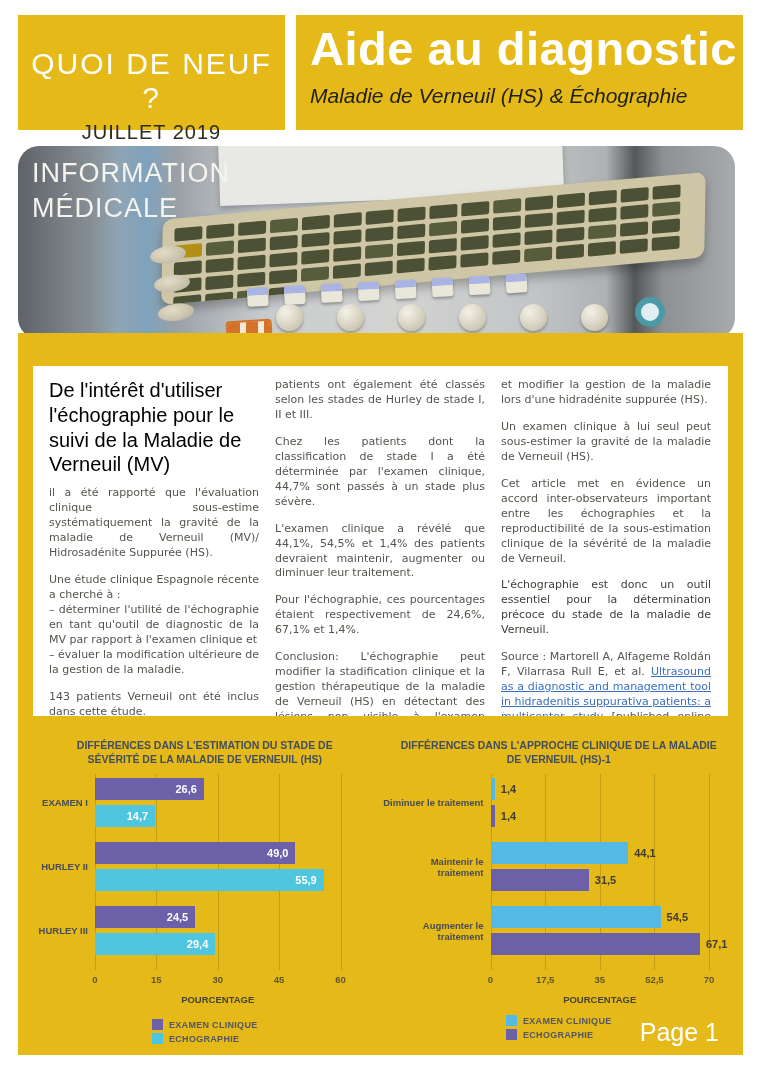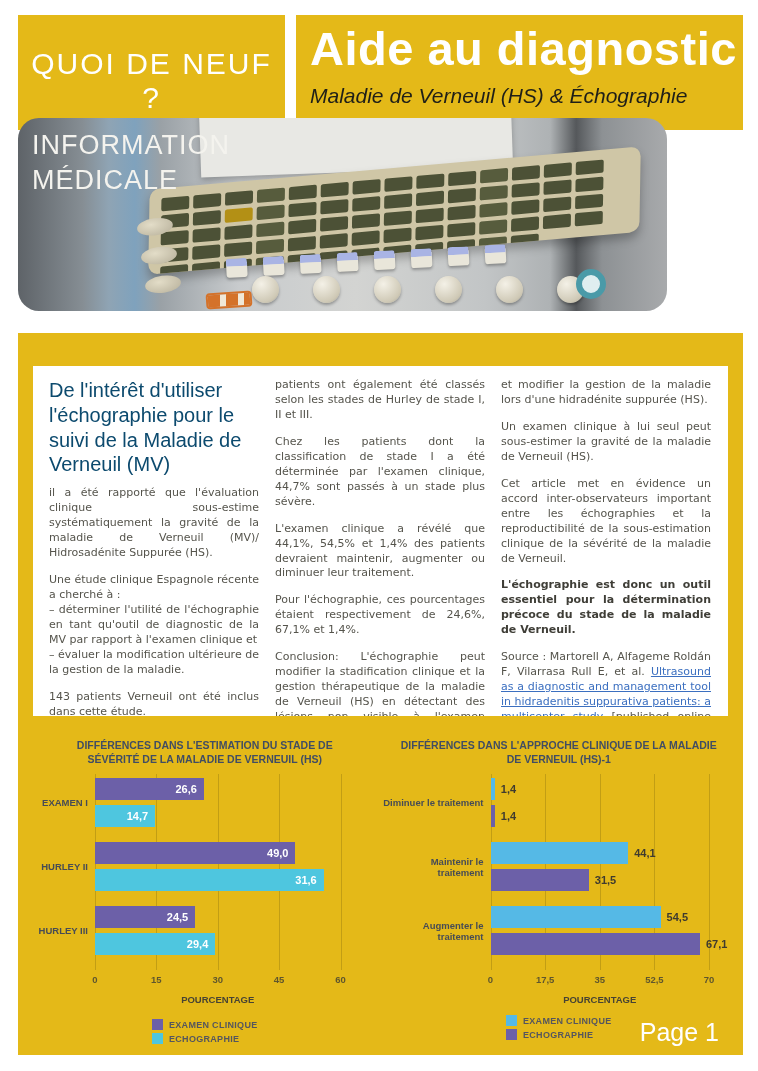--- a/index.html
+++ b/index.html
@@ -12,21 +12,21 @@
   .header-left { width:267px; background:#E4B918; text-align:center; padding-top:32px; }
   .hdr-title { color:#ffffff; font-size:30px; font-weight:400; letter-spacing:2px; }
   .hdr-date  { color:#2b2b20; font-size:20px; letter-spacing:1px; margin-top:6px; }
   .hdr-site  { color:#2b2b20; font-size:19px; margin-top:2px; }
   .header-divider { width:11px; background:#ffffff; }
   .header-right { flex:1; background:#E4B918; padding:6px 0 0 14px; }
   .main-title { color:#ffffff; font-size:47px; font-weight:700; letter-spacing:0.5px; }
   .sub-title  { color:#1f1f18; font-size:21px; font-style:italic; font-weight:500; margin-top:8px; }
 
   
-  .hero { position:absolute; left:18px; top:118px; width:649px; height:193px; overflow:hidden;
+  .hero { position:absolute; left:18px; top:146px; width:717px; height:193px; overflow:hidden;
           background:linear-gradient(90deg,#5e6368 0%,#868e94 10%,#8fa4b4 14%,#7fa2bd 18%,#9aa1a6 22%,
                      #c8cbcd 34%,#d3d4d2 52%,#c2c5c6 72%,#aeb2b4 82%,#55585b 86%,#8d9194 90%,#a8aaac 100%);border-radius:21px; }
   .hero-top-shelf { position:absolute; left:28%; top:-6%; width:48%; height:34%; background:#e8e8e4;
           box-shadow:0 3px 6px rgba(0,0,0,.25); transform:rotate(-2deg); }
   .kbd { position:absolute; left:20%; top:26%; width:76%; height:44%; background:#cfc6a6;
          border-radius:10px; transform:rotate(-5deg) skewX(-6deg); box-shadow:0 6px 10px rgba(0,0,0,.25);
          padding:10px 12px; overflow:hidden; }
   .kbd-grid { display:flex; flex-wrap:wrap; gap:4px; }
   .key { width:28px; height:13px; background:#4c5136; border-radius:2px; }
   .key.alt { background:#575c3d; }
@@ -47,22 +47,22 @@
           font-weight:400; letter-spacing:1px; line-height:1.28; }
 
   
   .content { position:absolute; left:18px; top:333px; width:725px; height:722px; background:#E4B918; }
   .text-box { position:absolute; left:15px; top:33px; width:695px; height:350px; background:#ffffff;
               padding:12px 16px 10px 16px; display:flex; gap:16px; overflow:hidden; }
   .col { width:210px; font-family:"DejaVu Sans", sans-serif; font-size:11px; line-height:1.36;
          color:#55544C; text-align:justify; }
   .col p { margin:0 0 12px 0; white-space:pre-line; }
   .article-title { font-family:"Liberation Sans", sans-serif; font-size:20px; line-height:1.24;
-         color:#0c4a6e; font-weight:400; margin-bottom:9px; text-align:left; }
-  .p-bold { font-weight:700; color:#3F3E37; }
+         color:#000000; font-weight:400; margin-bottom:9px; text-align:left; }
+  .p-bold { font-weight:400; color:#3F3E37; }
   .src-link { color:#3B6FC0; text-decoration:underline; cursor:pointer; }
 
   
   .charts { position:absolute; left:0; top:405px; right:0; display:flex; }
   .chart { width:50%; }
   .chart-a { padding-left:15px; padding-right:4px; }
   .chart-b { padding-left:2px; padding-right:8px; }
   .chart-title { font-size:10.5px; font-weight:700; color:#414D63; text-align:center;
                  line-height:1.35; min-height:32px; margin-bottom:8px; }
   .chart-a .chart-title { padding:0 28px; }
@@ -277,21 +277,21 @@
                 </div>
                 <div class="bar" style="width: 24.5%; background: rgb(78, 198, 223);">
                   <span class="val-inside">14,7</span>
                 </div>
               </div>
               <div class="bar-group">
                 <div class="bar" style="width: 81.6667%; background: rgb(108, 96, 168);">
                   <span class="val-inside">49,0</span>
                 </div>
                 <div class="bar" style="width: 93.1667%; background: rgb(78, 198, 223);">
-                  <span class="val-inside">31,6</span>
+                  <span class="val-inside">55,9</span>
                 </div>
               </div>
               <div class="bar-group">
                 <div class="bar" style="width: 40.8333%; background: rgb(108, 96, 168);">
                   <span class="val-inside">24,5</span>
                 </div>
                 <div class="bar" style="width: 49%; background: rgb(78, 198, 223);">
                   <span class="val-inside">29,4</span>
                 </div>
               </div>

